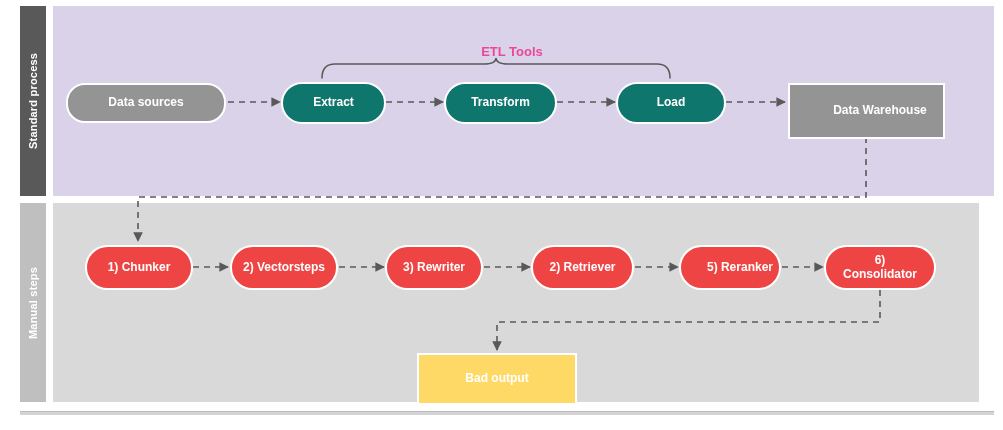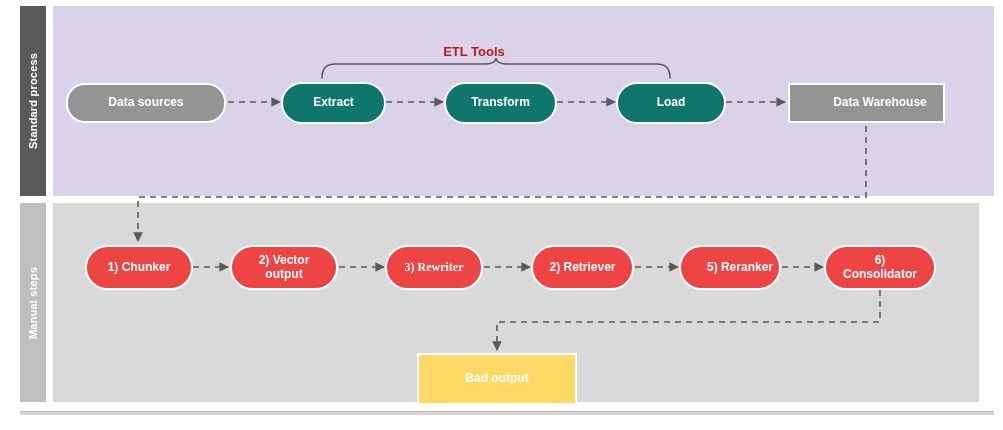--- a/index.html
+++ b/index.html
@@ -82,24 +82,24 @@
   #wires {
     position: absolute;
     left: 0; top: 0;
     width: 1003px; height: 430px;
     pointer-events: none;
   }
 
   
   #etl-label {
     position: absolute;
-    left: 376px; top: 44px;
+    left: 414px; top: 44px;
     width: 196px;
     text-align: center;
-    color: #b91c1c;
+    color: #ec4899;
     font-weight: bold;
     font-size: 13px;
   }
 </style>
 </head>
 <body>
 
 <div id="canvas">
 
   <div class="lane" id="lane-top-body"></div>
@@ -146,34 +146,34 @@
   </div>
 
   <div class="node pill purple" style="left:616px; top:82px; width:110px; height:42px;">
     <span>Load</span>
   </div>
 
   <div class="node pill purple" style="left:444px; top:82px; width:113px; height:42px;">
     <span>Transform</span>
   </div>
 
-  <div class="node rect gray" style="left:788px; top:83px; width:157px; height:40px;padding-left:33px;">
+  <div class="node rect gray" style="left:788px; top:83px; width:157px; height:56px;padding-left:33px;">
     <span>Data Warehouse</span>
   </div>
 
   <div class="node pill mgray" style="left:85px; top:245px; width:108px; height:45px;">
     <span>1) Chunker</span>
   </div>
 
-  <div class="node pill mgray" style="left:230px; top:245px; width:108px; height:45px; flex-direction:column;">
+  <div class="node pill mgray" style="left:230px; top:245px; width:108px; height:45px; flex-direction:row;">
     <span>2) Vector</span>
-    <span>output</span>
+    <span>steps</span>
   </div>
 
-  <div class="node pill mgray" style="left:385px; top:245px; width:98px; height:45px;font-family:Liberation Serif, serif;">
+  <div class="node pill mgray" style="left:385px; top:245px; width:98px; height:45px;">
     <span>3) Rewriter</span>
   </div>
 
   <div class="node pill mgray" style="left:531px; top:245px; width:103px; height:45px;">
     <span>2) Retriever</span>
   </div>
 
   <div class="node pill mgray" style="left:679px; top:245px; width:102px; height:45px;justify-content:flex-end;">
     <span>5) Reranker</span>
   </div>

